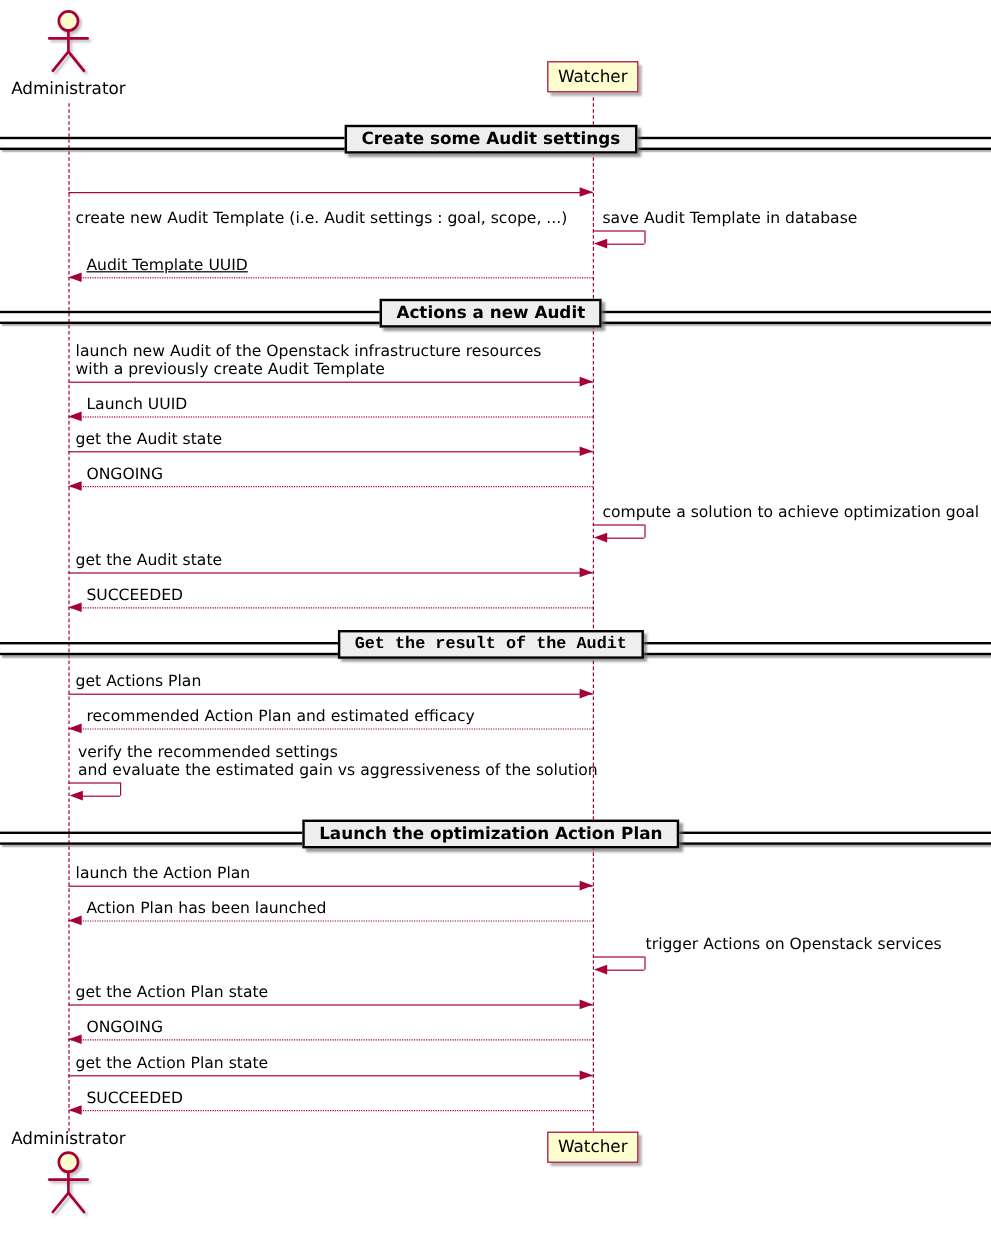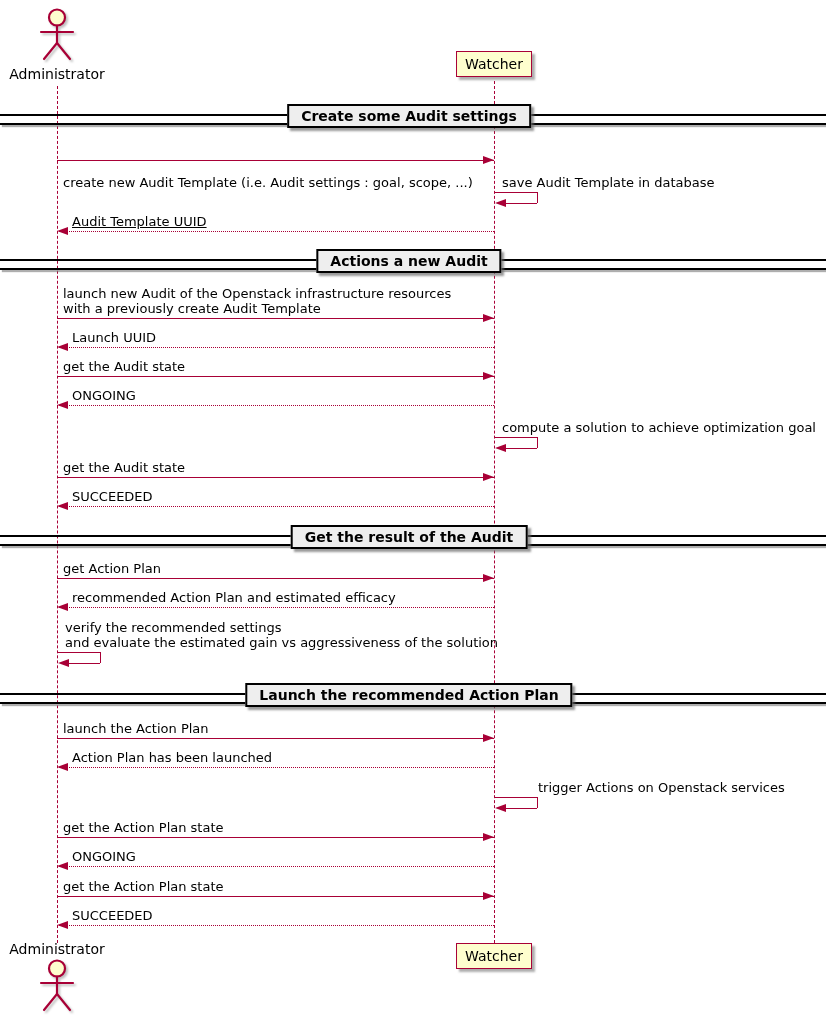--- a/index.html
+++ b/index.html
@@ -84,35 +84,35 @@
       <div class="vline" style="left: 537px; top: 437px; height: 11px;"></div>
       <div class="msg-line solid" style="left: 505px; top: 448px; width: 32px;"></div>
       <div class="arr l" style="left: 495px; top: 444.2px;"></div>
       <div class="msg-line solid" style="left: 57px; top: 477px; width: 437px;"></div>
       <div class="arr r" style="left: 483px; top: 473.2px;"></div>
       <div class="msg-text" style="left: 63px; top: 460px;">get the Audit state</div>
       <div class="msg-line dotted" style="left: 57px; top: 506px; width: 437px;"></div>
       <div class="arr l" style="left: 57px; top: 502.2px;"></div>
       <div class="msg-text" style="left: 72px; top: 489px;">SUCCEEDED</div>
       <div class="divider-lines" style="top: 535px;"></div>
-      <div class="divider-box" style="left: 409px; top: 525px;">Get the result of the Audit</div>
+      <div class="divider-box" style="left: 409px; top: 525px; font-family: Liberation Mono, monospace;">Get the result of the Audit</div>
       <div class="msg-line solid" style="left: 57px; top: 578px; width: 437px;"></div>
       <div class="arr r" style="left: 483px; top: 574.2px;"></div>
-      <div class="msg-text" style="left: 63px; top: 561px;">get Action Plan</div>
+      <div class="msg-text" style="left: 63px; top: 561px;">get Actions Plan</div>
       <div class="msg-line dotted" style="left: 57px; top: 607px; width: 437px;"></div>
       <div class="arr l" style="left: 57px; top: 603.2px;"></div>
       <div class="msg-text" style="left: 72px; top: 590px;">recommended Action Plan and estimated efficacy</div>
       <div class="msg-text" style="left: 65px; top: 620px;">verify the recommended settings</div>
       <div class="msg-text" style="left: 65px; top: 635px;">and evaluate the estimated gain vs aggressiveness of the solution</div>
       <div class="msg-line solid" style="left: 57px; top: 652px; width: 43px;"></div>
       <div class="vline" style="left: 100px; top: 652px; height: 11px;"></div>
       <div class="msg-line solid" style="left: 68px; top: 663px; width: 32px;"></div>
       <div class="arr l" style="left: 58px; top: 659.2px;"></div>
       <div class="divider-lines" style="top: 693px;"></div>
-      <div class="divider-box" style="left: 409px; top: 683px;">Launch the recommended Action Plan</div>
+      <div class="divider-box" style="left: 409px; top: 683px;">Launch the optimization Action Plan</div>
       <div class="msg-line solid" style="left: 57px; top: 738px; width: 437px;"></div>
       <div class="arr r" style="left: 483px; top: 734.2px;"></div>
       <div class="msg-text" style="left: 63px; top: 721px;">launch the Action Plan</div>
       <div class="msg-line dotted" style="left: 57px; top: 767px; width: 437px;"></div>
       <div class="arr l" style="left: 57px; top: 763.2px;"></div>
       <div class="msg-text" style="left: 72px; top: 750px;">Action Plan has been launched</div>
       <div class="msg-text" style="left: 502px; top: 780px; margin-left: 36px;">trigger Actions on Openstack services</div>
       <div class="msg-line solid" style="left: 494px; top: 797px; width: 43px;"></div>
       <div class="vline" style="left: 537px; top: 797px; height: 11px;"></div>
       <div class="msg-line solid" style="left: 505px; top: 808px; width: 32px;"></div>

